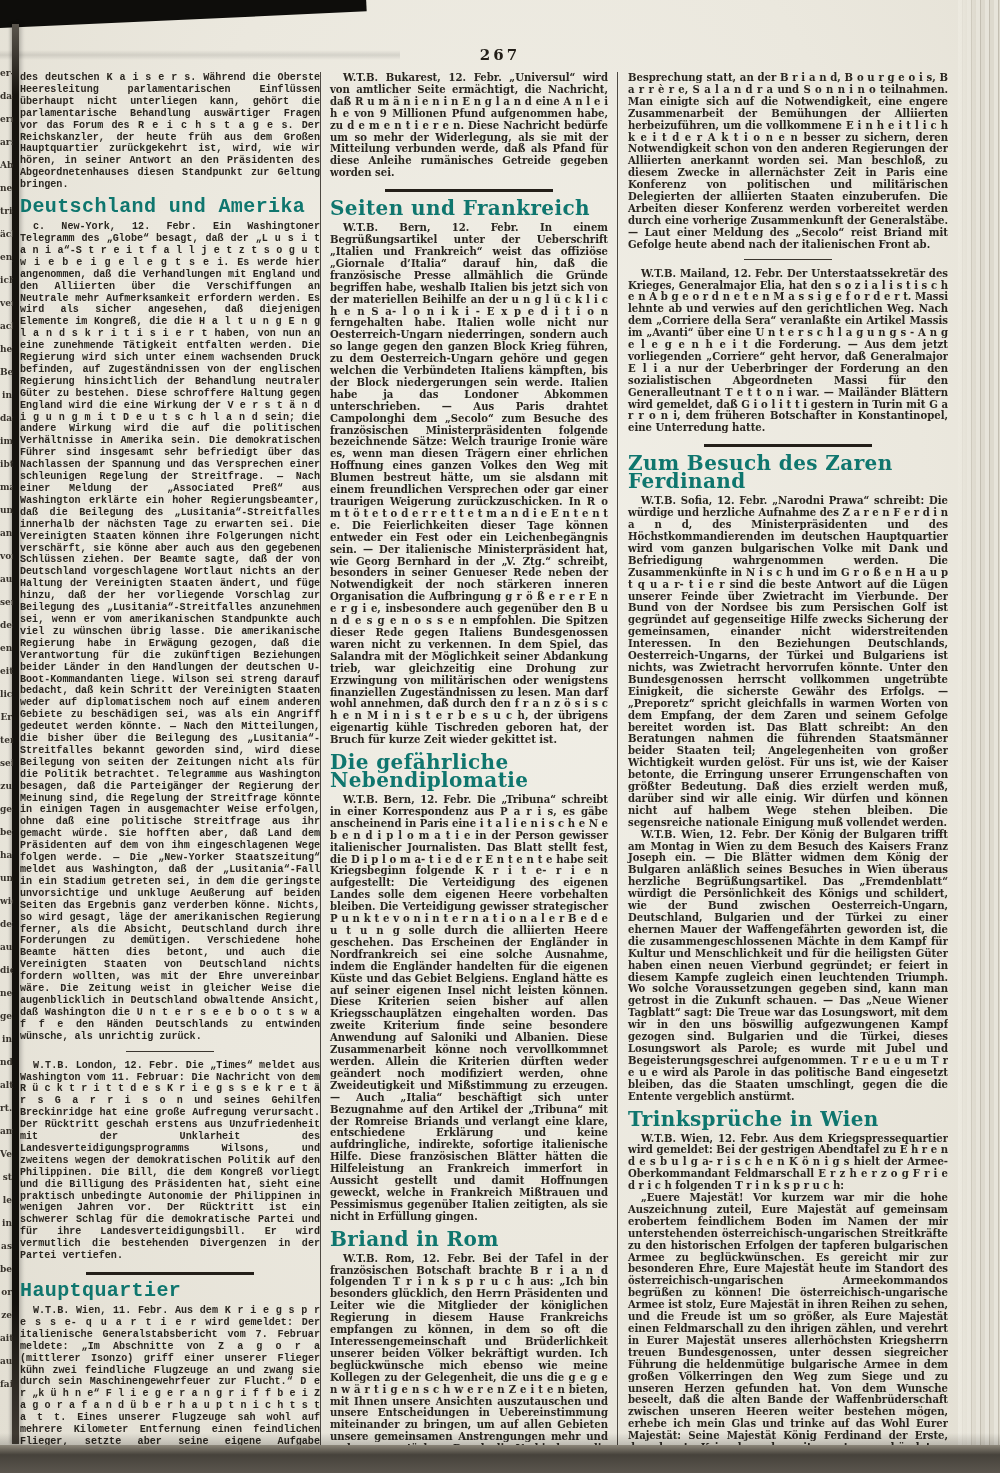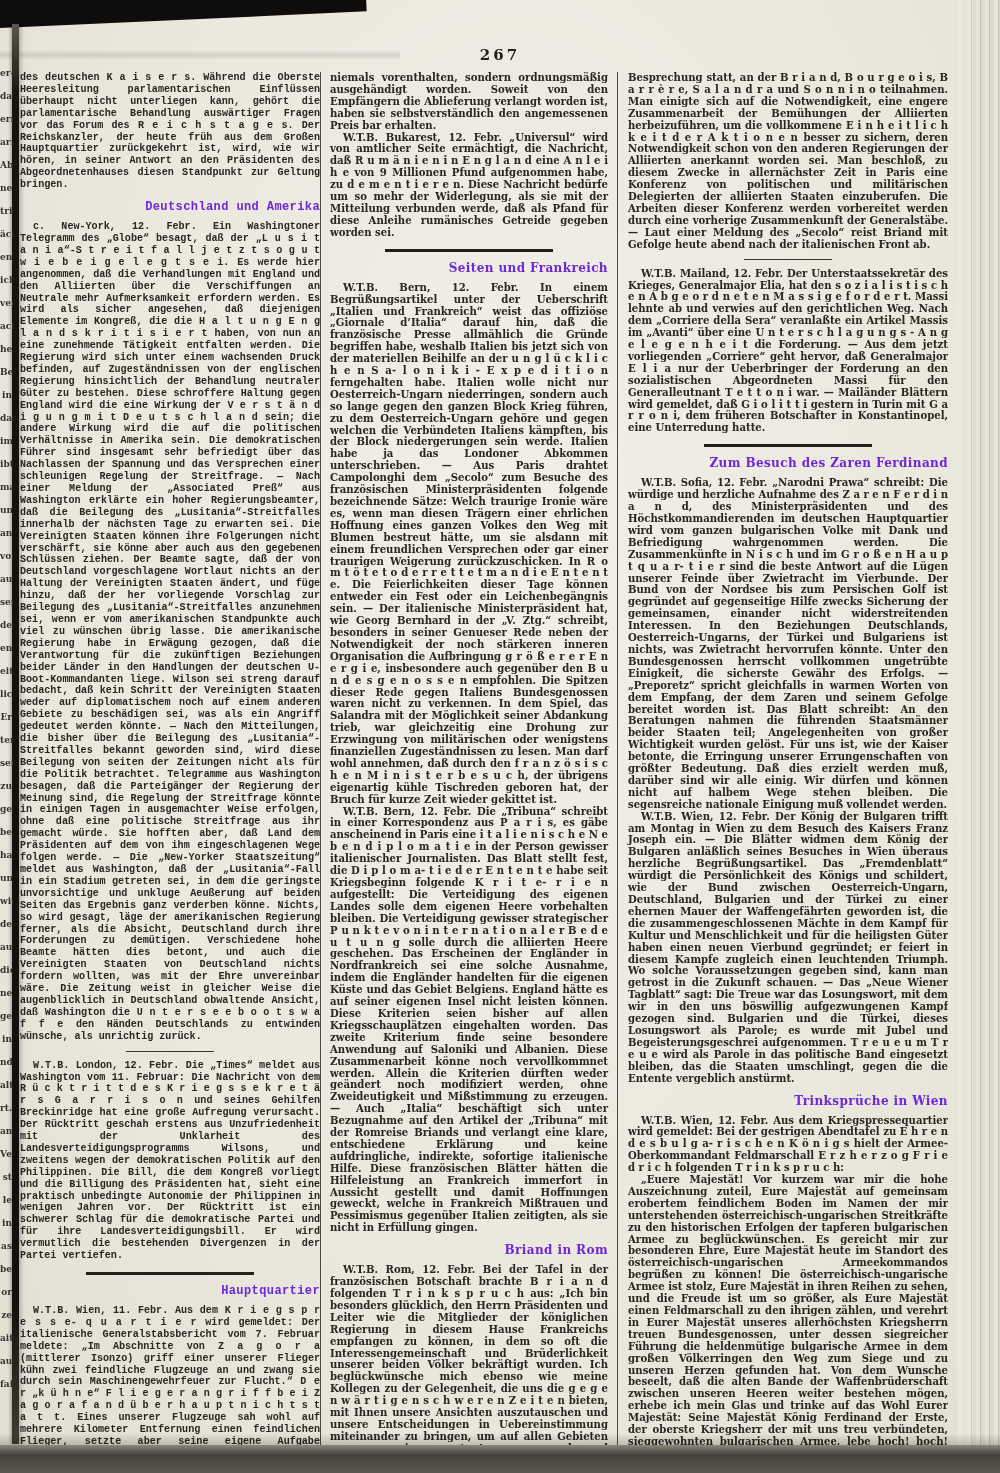--- a/index.html
+++ b/index.html
@@ -31,22 +31,22 @@
        display:flex;overflow:hidden;color:#2a2620;}
   .col{overflow:hidden;font-size:10.1px;line-height:11.9px;font-weight:bold;
        text-align:justify;}
   .col-left{width:300px;font-family:Liberation Mono, monospace;}
   .col-mid{width:278px;border-left:1px solid #4d4841;border-right:1px solid #4d4841;
        padding:0 9px;}
   .col-right{width:320px;padding-left:10px;}
   .para{margin:0;text-indent:13px;}
   .para.noindent{text-indent:0;}
   .para b{font-weight:bold;}
-  .headline{font-weight:bold;font-size:12px;line-height:18px;text-align:right;
-       margin:7px 0 5px;letter-spacing:0.4px;color:#6d28d9;text-indent:0;}
+  .headline{font-weight:bold;font-size:20px;line-height:18px;text-align:left;
+       margin:7px 0 5px;letter-spacing:0.4px;color:#0f766e;text-indent:0;}
   .divider{border:0;}
   .divider.thick{width:168px;height:3px;background:#241f19;margin:10px auto 6px;}
   .divider.thin{width:88px;height:1px;background:#3a352e;margin:8px auto;}
 </style>
 </head>
 <body>
 
 <div class="paper"></div>
 <div class="crease"></div>
 <div class="top-wedge"></div>
@@ -138,36 +138,32 @@
       <h2 class="headline">Hauptquartier</h2>
       <div>
           <p class="para"><b>W.T.B. Wien, 11. Febr. </b>Aus dem K r i e g s p r e s s e- q u a r t i e r  wird gemeldet: Der italienische Generalstabsbericht vom 7. Februar meldete: „Im Abschnitte von Z a g o r a (mittlerer Isonzo) griff einer unserer Flieger kühn zwei feindliche Flugzeuge an und zwang sie durch sein Maschinengewehrfeuer zur Flucht.“  D e r  „k ü h n e“  F l i e g e r a n g r i f f  b e i  Z a g o r a  f a n d  ü b e r h a u p t  n i c h t  s t a t t.  Eines unserer Flugzeuge sah wohl auf mehrere Kilometer Entfernung einen feindlichen Flieger, setzte aber seine eigene Aufgabe ungestört und gänzlich unbehindert fort. Im ganzen Raume von Plawa wurde kein Zusammentreffen von Flugzeugen beobachtet.</p>
         </div>
     </section>
   </div>
 
   <div class="col col-mid">
     <section>
       <div>
-          <p class="para noindent">niemals vorenthalten, sondern ordnungsmäßig ausgehändigt worden. Soweit von den Empfängern die Ablieferung verlangt worden ist, haben sie selbstverständlich den angemessenen Preis bar erhalten.</p>
-        </div>
-    </section>
-    <section>
-      <div>
           <p class="para"><b>W.T.B. Bukarest, 12. Febr. </b>„Universul“ wird von amtlicher Seite ermächtigt, die Nachricht, daß R u m ä n i e n  i n  E n g l a n d  eine A n l e i h e  von 9 Millionen Pfund aufgenommen habe, zu d e m e n t i e r e n.  Diese Nachricht bedürfe um so mehr der Widerlegung, als sie mit der Mitteilung verbunden werde, daß als Pfand für diese Anleihe rumänisches Getreide gegeben worden sei.</p>
         </div>
     </section>
     <section>
       <div class="divider thick"></div>
       <h2 class="headline">Seiten und Frankreich</h2>
       <div>
           <p class="para"><b>W.T.B. Bern, 12. Febr. </b>In einem Begrüßungsartikel unter der Ueberschrift „Italien und Frankreich“ weist das offiziöse „Giornale d’Italia“ darauf hin, daß die französische Presse allmählich die Gründe begriffen habe, weshalb Italien bis jetzt sich von der materiellen Beihilfe an der u n g l ü c k l i c h e n  S a- l o n i k i - E x p e d i t i o n  ferngehalten habe. Italien wolle nicht nur Oesterreich-Ungarn niederringen, sondern auch so lange gegen den ganzen Block Krieg führen, zu dem Oesterreich-Ungarn gehöre und gegen welchen die Verbündeten Italiens kämpften, bis der Block niedergerungen sein werde. Italien habe ja das Londoner Abkommen unterschrieben. — Aus Paris drahtet Campolonghi dem „Secolo“ zum Besuche des französischen Ministerpräsidenten folgende bezeichnende Sätze: Welch traurige Ironie wäre es, wenn man diesen Trägern einer ehrlichen Hoffnung eines ganzen Volkes den Weg mit Blumen bestreut hätte, um sie alsdann mit einem freundlichen Versprechen oder gar einer traurigen Weigerung zurückzuschicken. In R o m  t ö t e t  o d e r  r e t t e t  m a n  d i e  E n t e n t e.  Die Feierlichkeiten dieser Tage können entweder ein Fest oder ein Leichenbegängnis sein. — Der italienische Ministerpräsident hat, wie Georg Bernhard in der „V. Ztg.“ schreibt, besonders in seiner Genueser Rede neben der Notwendigkeit der noch stärkeren inneren Organisation die Aufbringung g r ö ß e r e r  E n e r g i e, insbesondere auch gegenüber den B u n d e s g e n o s s e n  empfohlen. Die Spitzen dieser Rede gegen Italiens Bundesgenossen waren nicht zu verkennen. In dem Spiel, das Salandra mit der Möglichkeit seiner Abdankung trieb, war gleichzeitig eine Drohung zur Erzwingung von militärischen oder wenigstens finanziellen Zugeständnissen zu lesen. Man darf wohl annehmen, daß durch den f r a n z ö s i s c h e n  M i n i s t e r b e s u c h, der übrigens eigenartig kühle Tischreden geboren hat, der Bruch für kurze Zeit wieder gekittet ist.</p>
         </div>
     </section>
     <section>
+      <h2 class="headline">Die gefährliche Nebendiplomatie</h2>
       <div>
           <p class="para"><b>W.T.B. Bern, 12. Febr. </b>Die „Tribuna“ schreibt in einer Korrespondenz aus P a r i s, es gäbe anscheinend in Paris eine i t a l i e n i s c h e  N e b e n d i p l o m a t i e  in der Person gewisser italienischer Journalisten. Das Blatt stellt fest, die D i p l o m a- t i e  d e r  E n t e n t e  habe seit Kriegsbeginn folgende K r i t e- r i e n  aufgestellt: Die Verteidigung des eigenen Landes solle dem eigenen Heere vorbehalten bleiben. Die Verteidigung gewisser strategischer P u n k t e  v o n  i n t e r n a t i o n a l e r  B e d e u t u n g  solle durch die alliierten Heere geschehen. Das Erscheinen der Engländer in Nordfrankreich sei eine solche Ausnahme, indem die Engländer handelten für die eigenen Küste und das Gebiet Belgiens. England hätte es auf seiner eigenen Insel nicht leisten können. Diese Kriterien seien bisher auf allen Kriegsschauplätzen eingehalten worden. Das zweite Kriterium finde seine besondere Anwendung auf Saloniki und Albanien. Diese Zusammenarbeit könne noch vervollkommnet werden. Allein die Kriterien dürften weder geändert noch modifiziert werden, ohne Zweideutigkeit und Mißstimmung zu erzeugen. — Auch „Italia“ beschäftigt sich unter Bezugnahme auf den Artikel der „Tribuna“ mit der Romreise Briands und verlangt eine klare, entschiedene Erklärung und keine aufdringliche, indirekte, sofortige italienische Hilfe. Diese französischen Blätter hätten die Hilfeleistung an Frankreich immerfort in Aussicht gestellt und damit Hoffnungen geweckt, welche in Frankreich Mißtrauen und Pessimismus gegenüber Italien zeitigten, als sie nicht in Erfüllung gingen.</p>
         </div>
     </section>
     <section>
       <h2 class="headline">Briand in Rom</h2>
       <div>
           <p class="para"><b>W.T.B. Rom, 12. Febr. </b>Bei der Tafel in der französischen Botschaft brachte B r i a n d  folgenden T r i n k s p r u c h  aus: „Ich bin besonders glücklich, den Herrn Präsidenten und Leiter wie die Mitglieder der königlichen Regierung in diesem Hause Frankreichs empfangen zu können, in dem so oft die Interessengemeinschaft und Brüderlichkeit unserer beiden Völker bekräftigt wurden. Ich beglückwünsche mich ebenso wie meine Kollegen zu der Gelegenheit, die uns die g e g e n w ä r t i g e n  s c h w e r e n  Z e i t e n  bieten, mit Ihnen unsere Ansichten auszutauschen und unsere Entscheidungen in Uebereinstimmung miteinander zu bringen, um auf allen Gebieten unsere gemeinsamen Anstrengungen mehr und mehr zu verstärken. Durch die Verbindung, die mit jedem Tage enger wird, wird die Einsatzfähigkeit unserer militärischen Unternehmungen auch unserer wirtschaftlichen Kampf gegen die Feinde in allen Stadien zur Einheit des Handelns, die aller sichere Bürgschaft des Sieges ist. Ich erhebe das Glas auf das Wohl des Königspaares von Italien, die Königin-Mutter und der Mitglieder der Königsfamilie. Ich trinke auf das Wohl des Herrn Ministerpräsidenten und auf das Wohl der Mitglieder der Regierung, den Ausdruck der aufrichtigen Wünsche, die ich für die Größe Italiens und seine immer tapfere Armee hege.“ — In Erwiderung des Trinkspruchs führte Salandra aus: „Ich danke Ihnen, Herr Präsident! Mit lebhafter Genugtuung wiederhole ich den Empfang, den wir bei Ihnen gestern mit Eurer Exzellenz und den hervorragenden Persönlichkeiten Ihrer Regierung gewechselt haben.“</p>
         </div>
     </section>

